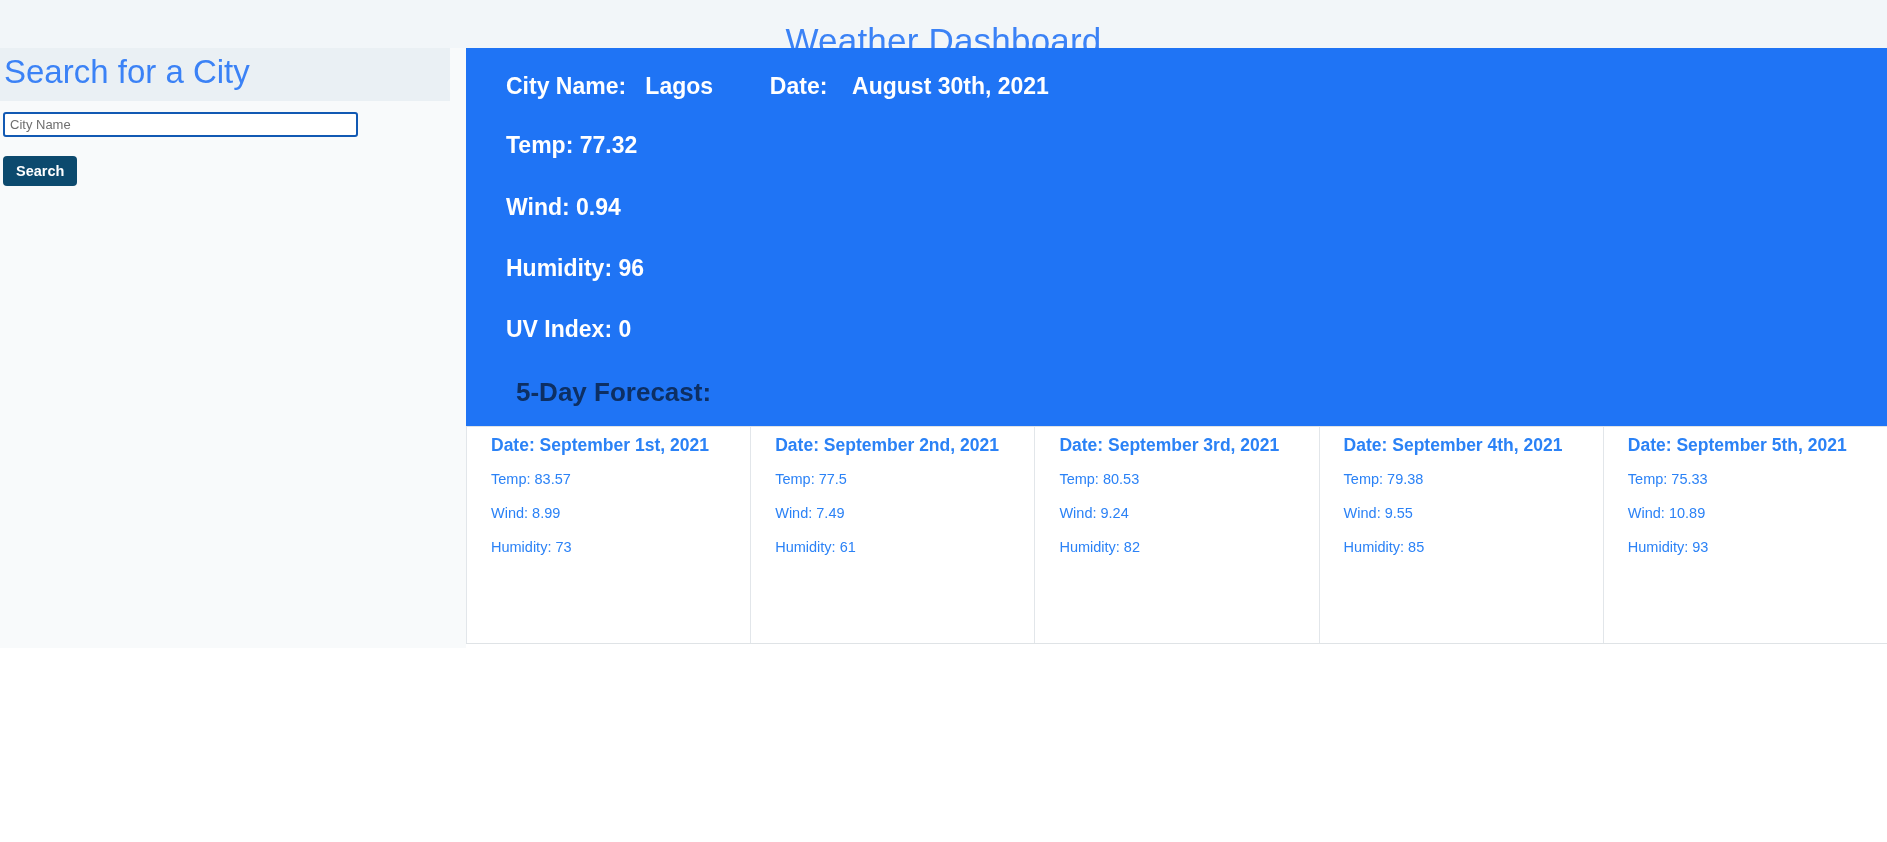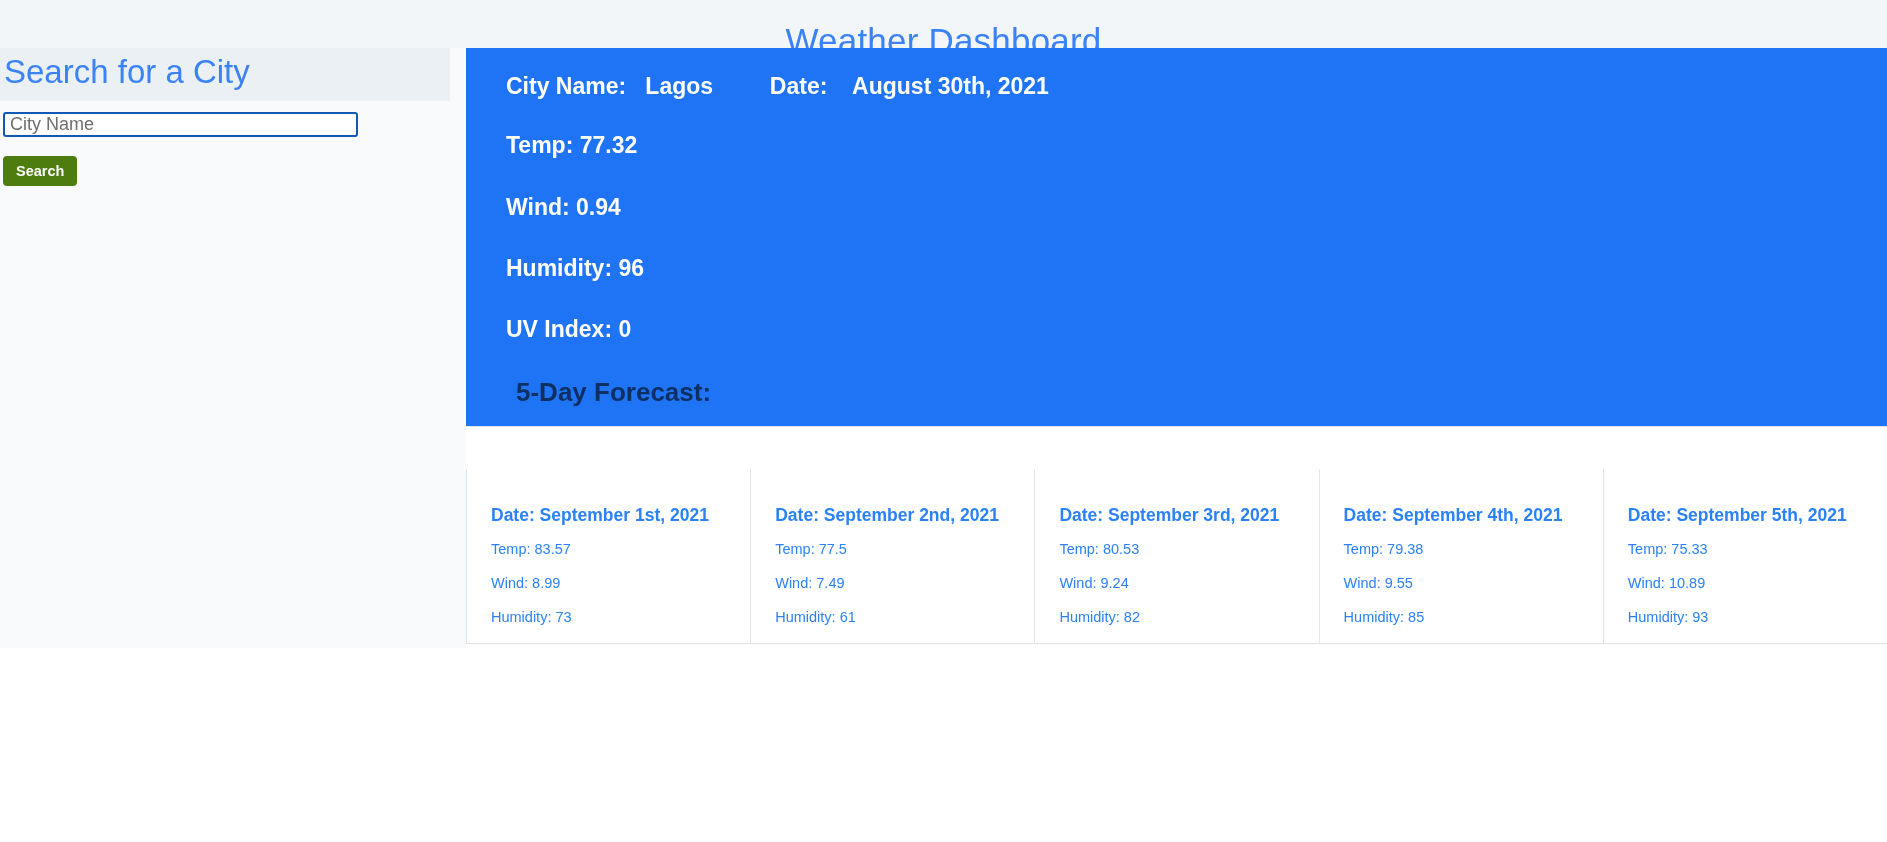--- a/index.html
+++ b/index.html
@@ -58,31 +58,31 @@
     line-height: 1.12;
   }
   #search-input {
     display: block;
     margin: 11px 0 12px 3px;
     width: 355px;
     height: 25px;
     border: 2px solid #1159b3;
     border-radius: 3px;
     padding: 2px 5px;
-    font-size: 18px;
+    font-size: 13px;
     font-family: "Liberation Sans", sans-serif;
     color: #222;
     background: #ffffff;
     outline: none;
   }
   #search-input::placeholder { color: #6e6e6e; }
   #search-button {
     display: block;
     margin: 19px 0 0 3px;
-    background: #4d7c0f;
+    background: #0c4a6e;
     color: #ffffff;
     border: none;
     border-radius: 4px;
     padding: 7px 13px;
     font-size: 14.5px;
     font-weight: 700;
     font-family: "Liberation Sans", sans-serif;
     cursor: pointer;
   }
   #city-list {
@@ -140,23 +140,22 @@
     display: flex;
     width: 100%;
     border-top: 1px solid #dfe3e6;
     border-bottom: 1px solid #dfe3e6;
     background: #ffffff;
     height: 218px;
   }
   .forecast-card {
     flex: 1 1 0;
     border-left: 1px solid #e2e6ea;
-    padding: 36px 18px 0 24px;
+    padding: 8px 18px 0 24px;
     min-width: 0;
-    margin-top: 42px;
   }
   .forecast-card:first-child { border-left: 1px solid #e2e6ea; }
   .forecast-card:last-child { border-right: none; }
   .fc-date {
     color: #2b82f6;
     font-size: 17.5px;
     font-weight: 700;
     line-height: 1.25;
     margin: 0 0 15px 0;
   }

